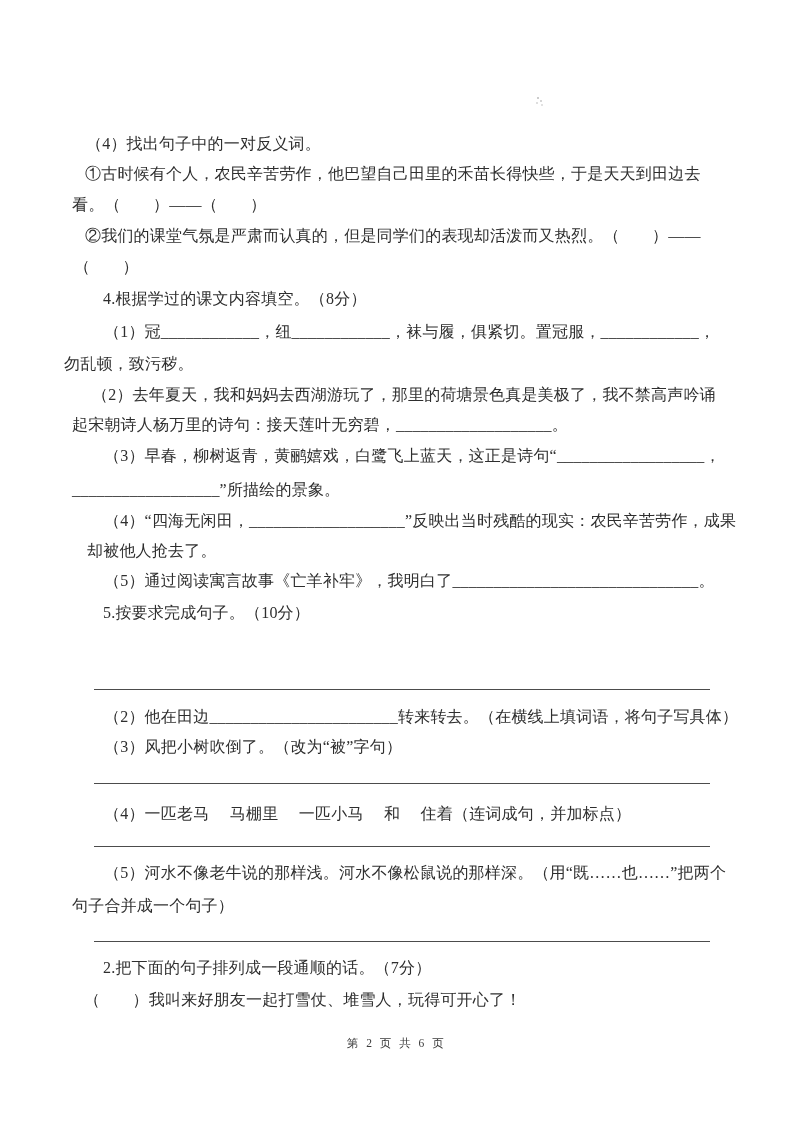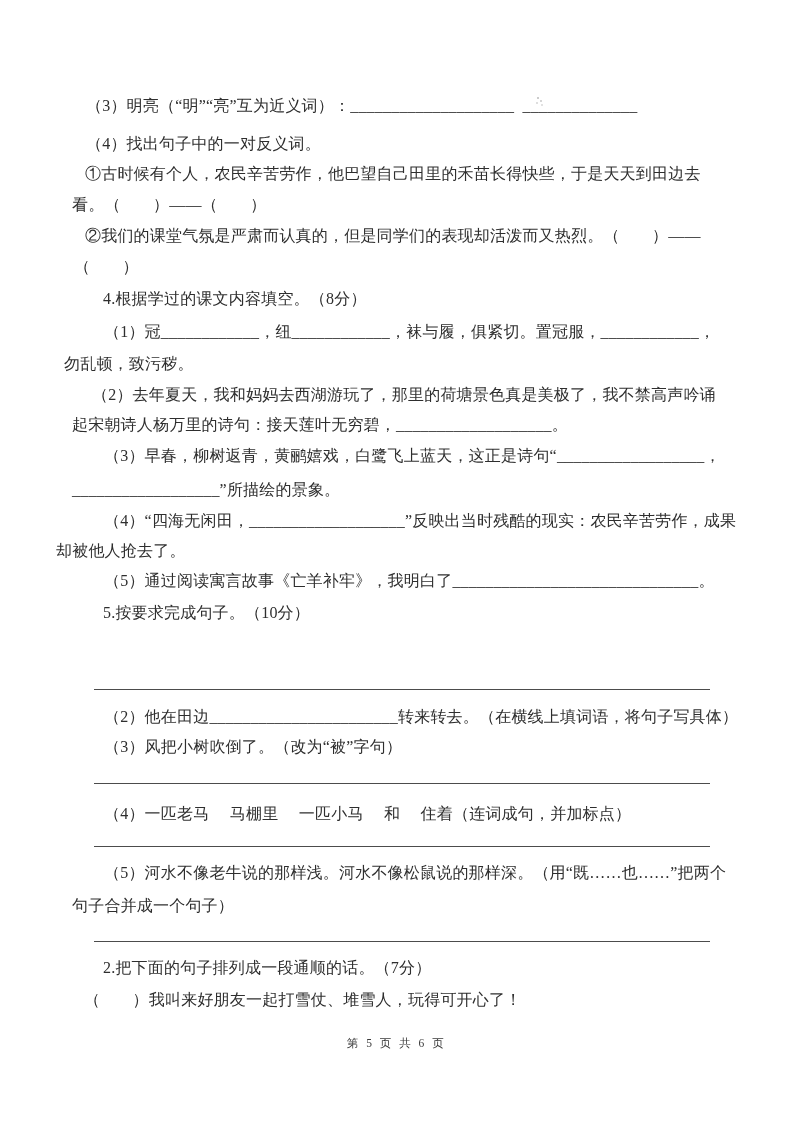--- a/index.html
+++ b/index.html
@@ -56,49 +56,48 @@
     height: 2px;
     background: #cccccc;
     box-shadow: 3px 3px 0 #d6d6d6, -1px 5px 0 #dedede, 4px 7px 0 #e2e2e2;
   }
 </style>
 </head>
 <body>
 
 <div class="page">
 
-  <div class="line" style="left:86px; top:95px;">（3）明亮（“明”“亮”互为近义词）：____________________  ______________</div>
   <div class="smudge"></div>
 
   <div class="line" style="left:86px; top:133px;">（4）找出句子中的一对反义词。</div>
   <div class="line" style="left:85px; top:163px;">①古时候有个人，农民辛苦劳作，他巴望自己田里的禾苗长得快些，于是天天到田边去</div>
   <div class="line" style="left:72px; top:194px;">看。（　　）——（　　）</div>
   <div class="line" style="left:85px; top:225px;">②我们的课堂气氛是严肃而认真的，但是同学们的表现却活泼而又热烈。（　　）——</div>
   <div class="line" style="left:74px; top:256px;">（　　）</div>
 
   <div class="line" style="left:103px; top:288px;">4.根据学过的课文内容填空。（8分）</div>
   <div class="line" style="left:104px; top:321px;">（1）冠____________，纽____________，袜与履，俱紧切。置冠服，____________，</div>
   <div class="line" style="left:64px; top:353px;">勿乱顿，致污秽。</div>
   <div class="line" style="left:92px; top:384px;">（2）去年夏天，我和妈妈去西湖游玩了，那里的荷塘景色真是美极了，我不禁高声吟诵</div>
   <div class="line" style="left:72px; top:414px;">起宋朝诗人杨万里的诗句：接天莲叶无穷碧，___________________。</div>
   <div class="line" style="left:104px; top:445px;">（3）早春，柳树返青，黄鹂嬉戏，白鹭飞上蓝天，这正是诗句“__________________，</div>
   <div class="line" style="left:72px; top:479px;">__________________”所描绘的景象。</div>
   <div class="line" style="left:104px; top:510px;">（4）“四海无闲田，___________________”反映出当时残酷的现实：农民辛苦劳作，成果</div>
-  <div class="line" style="left:56px; top:540px;">却被他人抢去了。</div>
+  <div class="line" style="left:87px; top:540px;">却被他人抢去了。</div>
   <div class="line" style="left:104px; top:570px;">（5）通过阅读寓言故事《亡羊补牢》，我明白了______________________________。</div>
 
   <div class="line" style="left:103px; top:602px;">5.按要求完成句子。（10分）</div>
   <div class="rule" style="top:689px;"></div>
   <div class="line" style="left:104px; top:706px;">（2）他在田边_______________________转来转去。（在横线上填词语，将句子写具体）</div>
   <div class="line" style="left:104px; top:736px;">（3）风把小树吹倒了。（改为“被”字句）</div>
   <div class="rule" style="top:783px;"></div>
   <div class="line" style="left:104px; top:803px;">（4）一匹老马　 马棚里　 一匹小马　 和　 住着（连词成句，并加标点）</div>
   <div class="rule" style="top:846px;"></div>
   <div class="line" style="left:104px; top:862px;">（5）河水不像老牛说的那样浅。河水不像松鼠说的那样深。（用“既……也……”把两个</div>
   <div class="line" style="left:72px; top:895px;">句子合并成一个句子）</div>
   <div class="rule" style="top:941px;"></div>
 
   <div class="line" style="left:103px; top:957px;">2.把下面的句子排列成一段通顺的话。（7分）</div>
   <div class="line" style="left:84px; top:989px;">（　　）我叫来好朋友一起打雪仗、堆雪人，玩得可开心了！</div>
 
-  <div class="footer" style="top:1036px;">第 5 页 共 6 页</div>
+  <div class="footer" style="top:1036px;">第 2 页 共 6 页</div>
 
 </div>
 
 </body></html>

